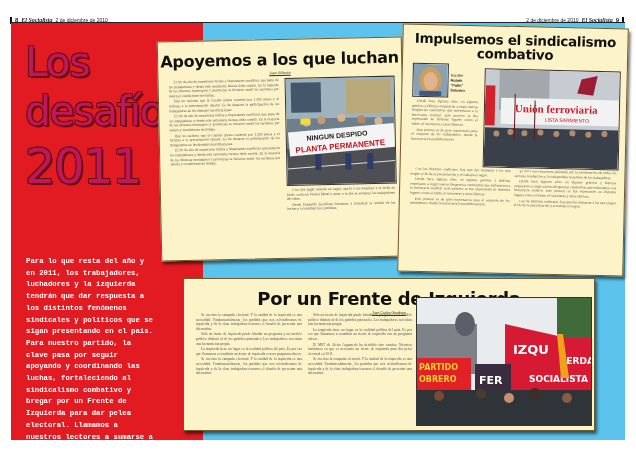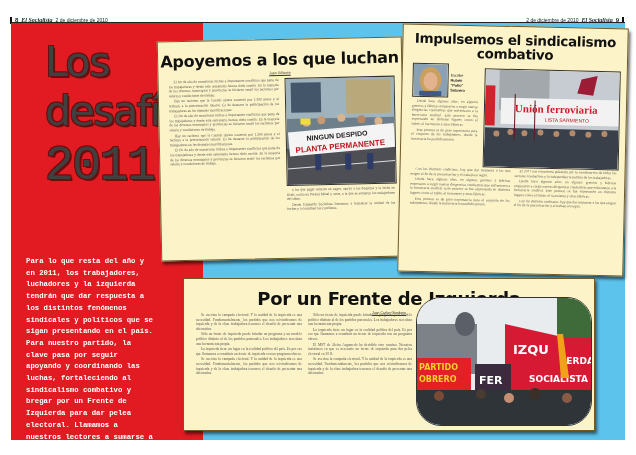--- a/index.html
+++ b/index.html
@@ -6,24 +6,24 @@
   body { width:636px; height:455px; background:#ffffff; position:relative; overflow:hidden; font-family:"Liberation Sans", sans-serif; }
   .header { position:absolute; top:16px; height:8px; font-size:5px; color:#222; display:flex; align-items:center; gap:3px; }
   .header.left { left:10px; }
   .header.right { right:12px; }
   .header .brand { font-family:"Liberation Serif", serif; font-style:italic; font-weight:bold; font-size:6px; }
   .header .pg { font-weight:bold; font-size:6px; }
   .header .mark { width:2px; height:7px; background:#111; display:inline-block; }
   .topline { position:absolute; top:22px; left:11px; width:614px; height:1px; background:#222; }
   .red-panel { position:absolute; left:11px; top:23px; width:192px; height:417px; background:#e21b23; }
   .blue-panel { position:absolute; left:203px; top:23px; width:422px; height:417px; background:#5bc3ec; }
-  .big-title { position:absolute; left:25px; top:38px; width:170px; color:#404040; font-family:"DejaVu Sans", sans-serif; font-size:41px; line-height:49px; letter-spacing:-1.5px;
-     text-shadow: -1px -1px 0 #6b0e0e, 1px -1px 0 #6b0e0e, -1px 1px 0 #6b0e0e, 1px 1px 0 #6b0e0e, 2px 2px 0 #6b0e0e; margin-left: 20px; }
+  .big-title { position:absolute; left:25px; top:38px; width:170px; color:#be185d; font-family:"DejaVu Sans", sans-serif; font-size:41px; line-height:49px; letter-spacing:-1.5px;
+     text-shadow: -1px -1px 0 #6b0e0e, 1px -1px 0 #6b0e0e, -1px 1px 0 #6b0e0e, 1px 1px 0 #6b0e0e, 2px 2px 0 #6b0e0e; }
   .big-title .line { display:block; }
-  .big-title .year { font-size:48px; line-height:56px; margin-top:2px;font-family:Liberation Mono, monospace; }
+  .big-title .year { font-size:48px; line-height:56px; margin-top:2px; }
   .lead { position:absolute; left:26px; top:256px; width:130px; color:#fff; font-family:Liberation Mono, monospace; font-weight:bold; font-size:7.3px; line-height:11.7px; }
   .card { position:absolute; background:#fdf3c8; border:1px solid #6d5b2a; box-shadow:2px 3px 3px rgba(0,0,0,0.55); overflow:hidden; }
   .card h2 { margin:0; font-family:"DejaVu Sans", sans-serif; font-weight:bold; color:#111; text-align:center; letter-spacing:-0.3px; }
   .byline { font-size:3.5px; text-align:center; color:#333; text-decoration:underline; margin-top:2px; }
   .col { position:absolute; font-family:"Liberation Serif", serif; font-size:3.6px; line-height:4.6px; color:#555; text-align:justify; }
   .col p { margin:0 0 1px 0; text-indent:5px; }
   .photo { position:absolute; overflow:hidden; border:1px solid #333; }
   .caption { position:absolute; font-size:3.8px; line-height:5px; color:#222; }
   .caption b { display:block; }
   
@@ -165,21 +165,21 @@
     <p>La izquierda tiene un lugar en la realidad política del país. Es por eso que llamamos a constituir un frente de izquierda con un programa obrero.</p>
     <p>Se avecina la campaña electoral. Y la unidad de la izquierda es una necesidad. Fundamentalmente, los partidos que nos reivindicamos de izquierda y de la clase trabajadora tenemos el desafío de presentar una alternativa.</p>
   </div>
   <div class="col" style="left:124px; top:34px; width:104px; height:112px;">
     <p>Sólo un frente de izquierda puede brindar un programa y un modelo político distinto al de los partidos patronales. Los trabajadores necesitan una herramienta propia.</p>
     <p>La izquierda tiene un lugar en la realidad política del país. Es por eso que llamamos a constituir un frente de izquierda con un programa obrero.</p>
     <p>El MST de Alcira Argumedo ha decidido otro camino. Nosotros insistimos en que es necesario un frente de izquierda para dar pelea electoral en 2011.</p>
     <p>Se avecina la campaña electoral. Y la unidad de la izquierda es una necesidad. Fundamentalmente, los partidos que nos reivindicamos de izquierda y de la clase trabajadora tenemos el desafío de presentar una alternativa.</p>
   </div>
   <div class="col" style="left:234px; top:34px; width:2px; height:0;"></div>
-  <div class="photo" style="left:232px; top:18px; width:174px; height:127px;border-radius:25px;">
+  <div class="photo" style="left:232px; top:18px; width:174px; height:127px;">
     <svg width="174" height="127" viewBox="0 0 174 127">
       <rect width="174" height="127" fill="#e9ecef"></rect>
       <rect x="0" y="26" width="60" height="50" fill="#7d8288"></rect>
       <ellipse cx="48" cy="26" rx="10" ry="12" fill="#5b6068"></ellipse>
       <rect x="140" y="0" width="34" height="50" fill="#3f6b3a"></rect>
       <polygon points="88,26 150,40 174,40 174,100 88,100" fill="#d61a34"></polygon>
       <text x="96" y="56" font-family="DejaVu Sans, sans-serif" font-weight="bold" font-size="13" fill="#fff">IZQU</text>
       <text x="146" y="66" font-family="DejaVu Sans, sans-serif" font-weight="bold" font-size="9" fill="#fff">IERDA</text>
       <text x="112" y="84" font-family="DejaVu Sans, sans-serif" font-weight="bold" font-size="9" fill="#fff">SOCIALISTA</text>
       <rect x="0" y="60" width="54" height="34" fill="#e22127"></rect>

